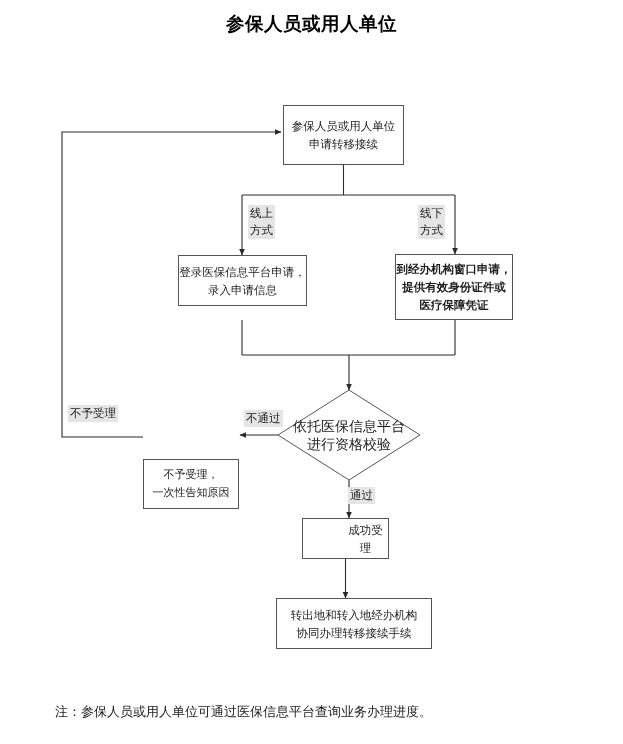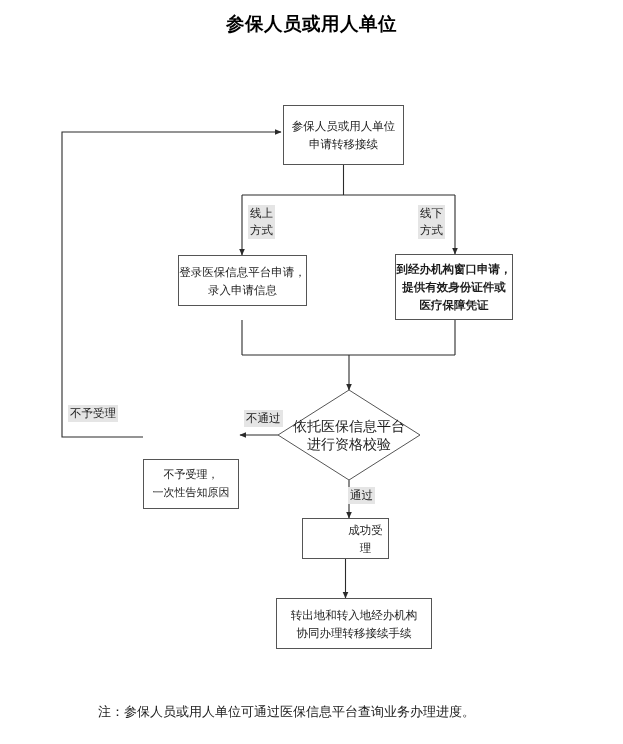--- a/index.html
+++ b/index.html
@@ -109,21 +109,20 @@
 
   
   #footnote {
     position: absolute;
     left: 55px;
     top: 703px;
     font-family: "DejaVu Serif", "Liberation Serif", serif;
     font-size: 13px;
     color: #1a1a1a;
     white-space: nowrap;
-    margin-left: 43px;
   }
 </style>
 </head>
 <body>
 
 <div id="title-block">
   <div class="title-line">参保人员或用人单位</div>
 </div>
 
 <svg id="connectors" viewBox="0 0 623 744" width="623" height="744" xmlns="http://www.w3.org/2000/svg">

